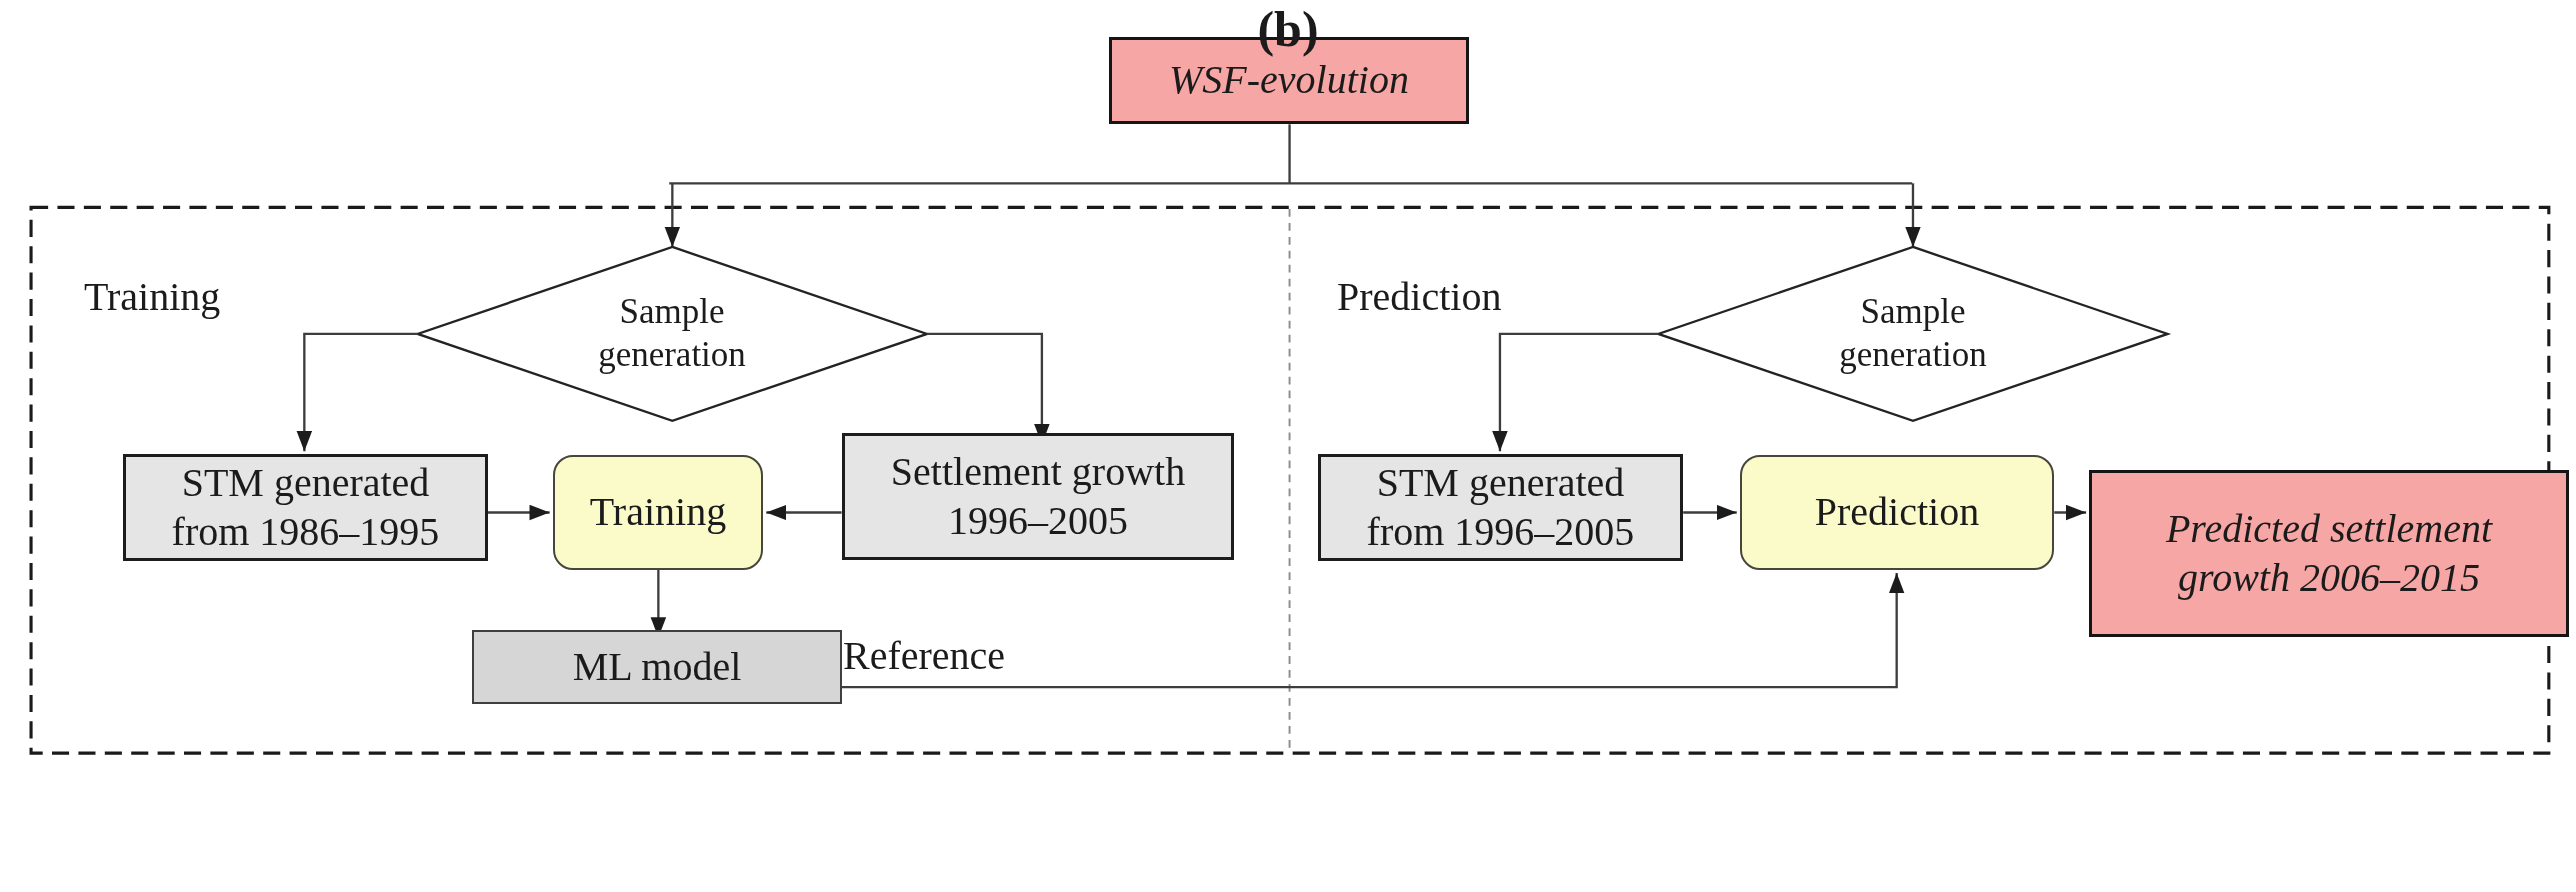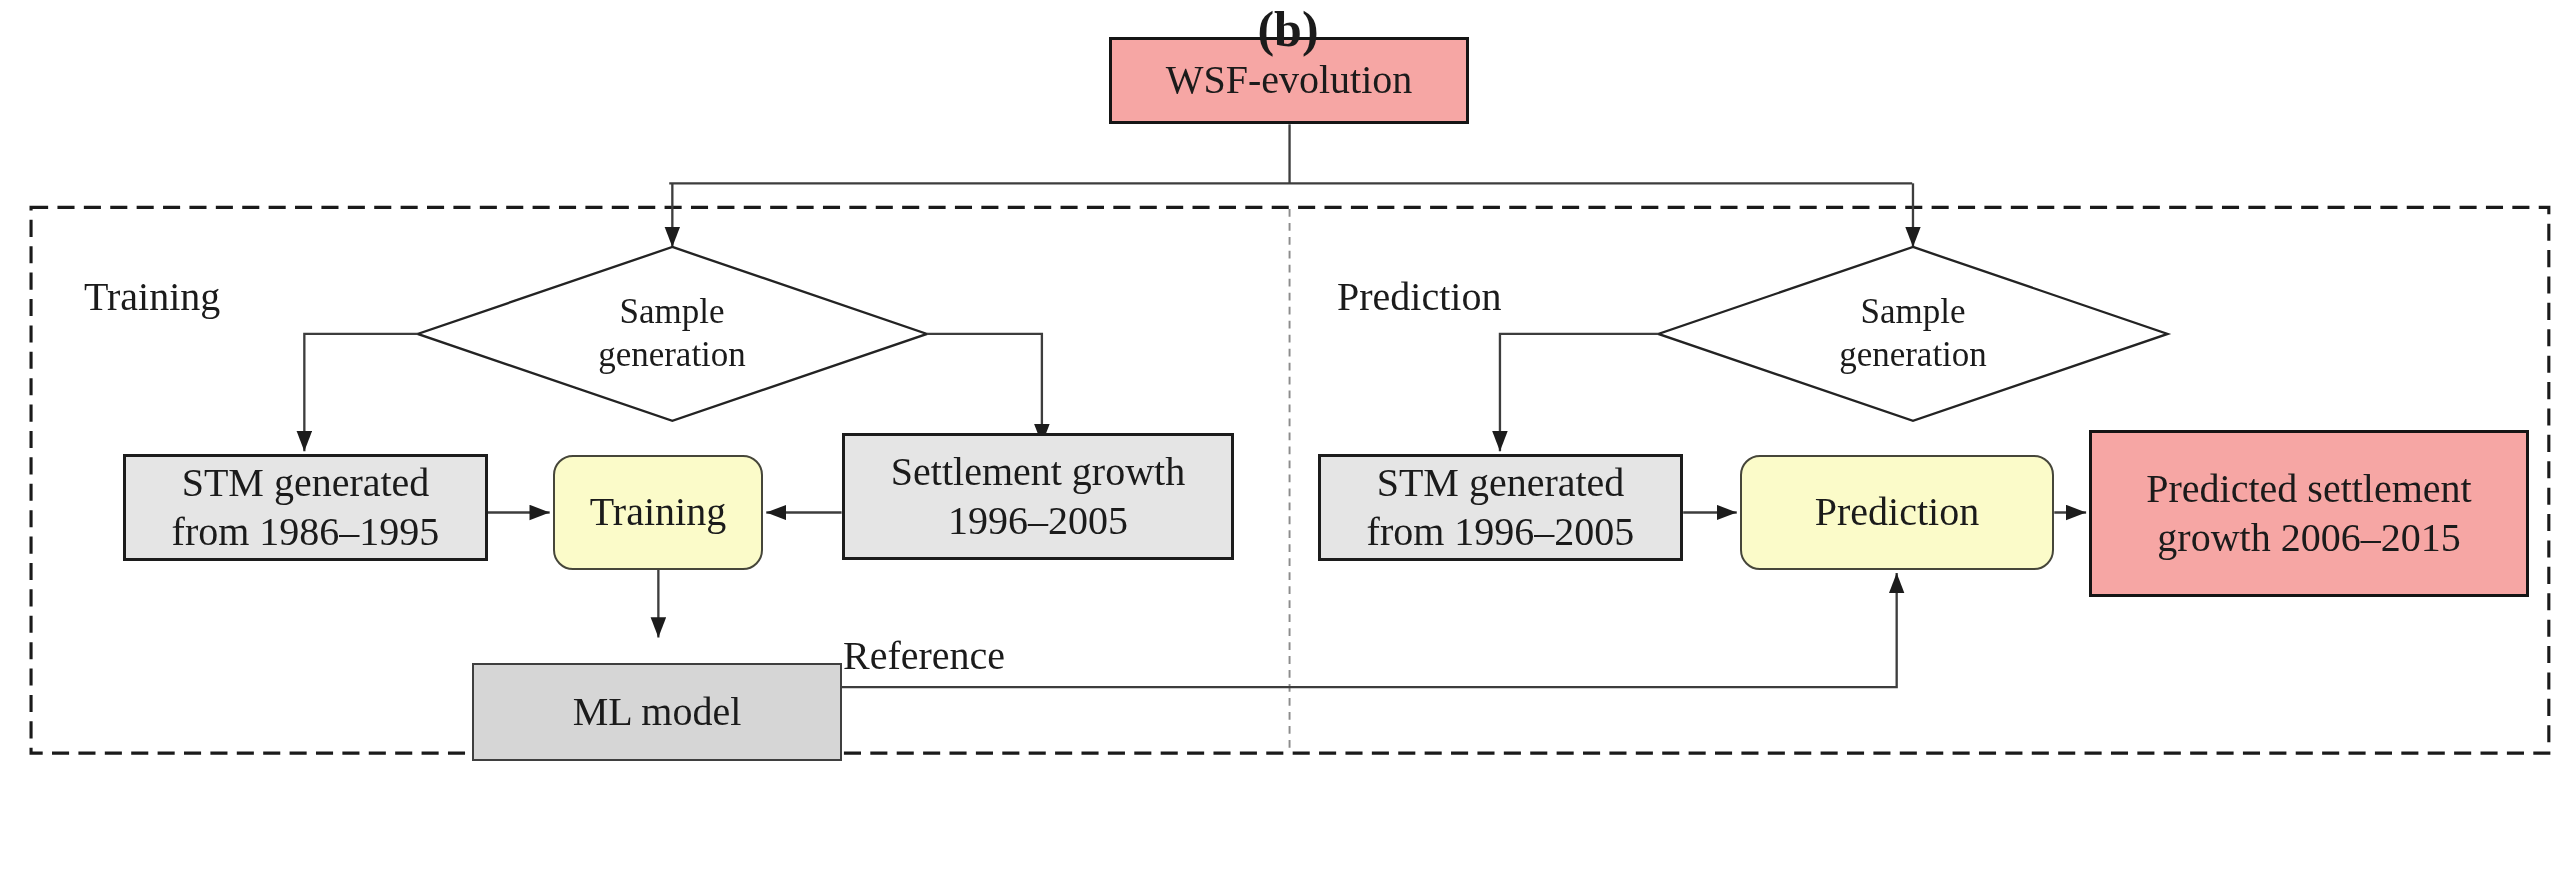--- a/index.html
+++ b/index.html
@@ -17,20 +17,21 @@
     display:flex;align-items:center;justify-content:center;
     text-align:center;
     font-size:40px;line-height:1.22;
     white-space:pre-line;
     box-sizing:border-box;
     color:#1b1b1b;
   }
   .terminal{
     background:var(--highlight_pink,#f6a6a4);
     border:3.1px solid #151515;
+    font-style:italic;
   }
   .plain{
     background:#e5e5e5;
     border:3.1px solid #1c1c1c;
   }
   .process{
     background:var(--process_yellow,#fbfbc9);
     border:2.3px solid #46463a;
     border-radius:20px;
   }
@@ -105,24 +106,24 @@
 generation</div>
   <div class="diamond-text" style="left:1719px;top:272px;width:388px;height:124px;">Sample
 generation</div>
 
   <div class="node plain" style="left:123px;top:454px;width:365px;height:107px;">STM generated
 from 1986–1995</div>
   <div class="node process" style="left:553px;top:455px;width:210px;height:115px;">Training</div>
   <div class="node plain" style="left:842px;top:433px;width:392px;height:127px;">Settlement growth
 1996–2005</div>
   <div class="sec-label" style="left:843px;top:632px;width:388px;">Reference</div>
-  <div class="node model" style="left:472px;top:663px;width:370px;height:98px;">ML model</div>
+  <div class="node model" style="left:472px;top:630px;width:370px;height:74px;">ML model</div>
 
   <div class="node plain" style="left:1318px;top:454px;width:365px;height:107px;">STM generated
 from 1996–2005</div>
   <div class="node process" style="left:1740px;top:455px;width:314px;height:115px;">Prediction</div>
-  <div class="node terminal" style="left:2089px;top:430px;width:440px;height:167px;">Predicted settlement
+  <div class="node terminal" style="left:2089px;top:470px;width:480px;height:167px;">Predicted settlement
 growth 2006–2015</div>
 
   <div class="caption">(b)</div>
 
 </div>
 
 
 </body></html>

